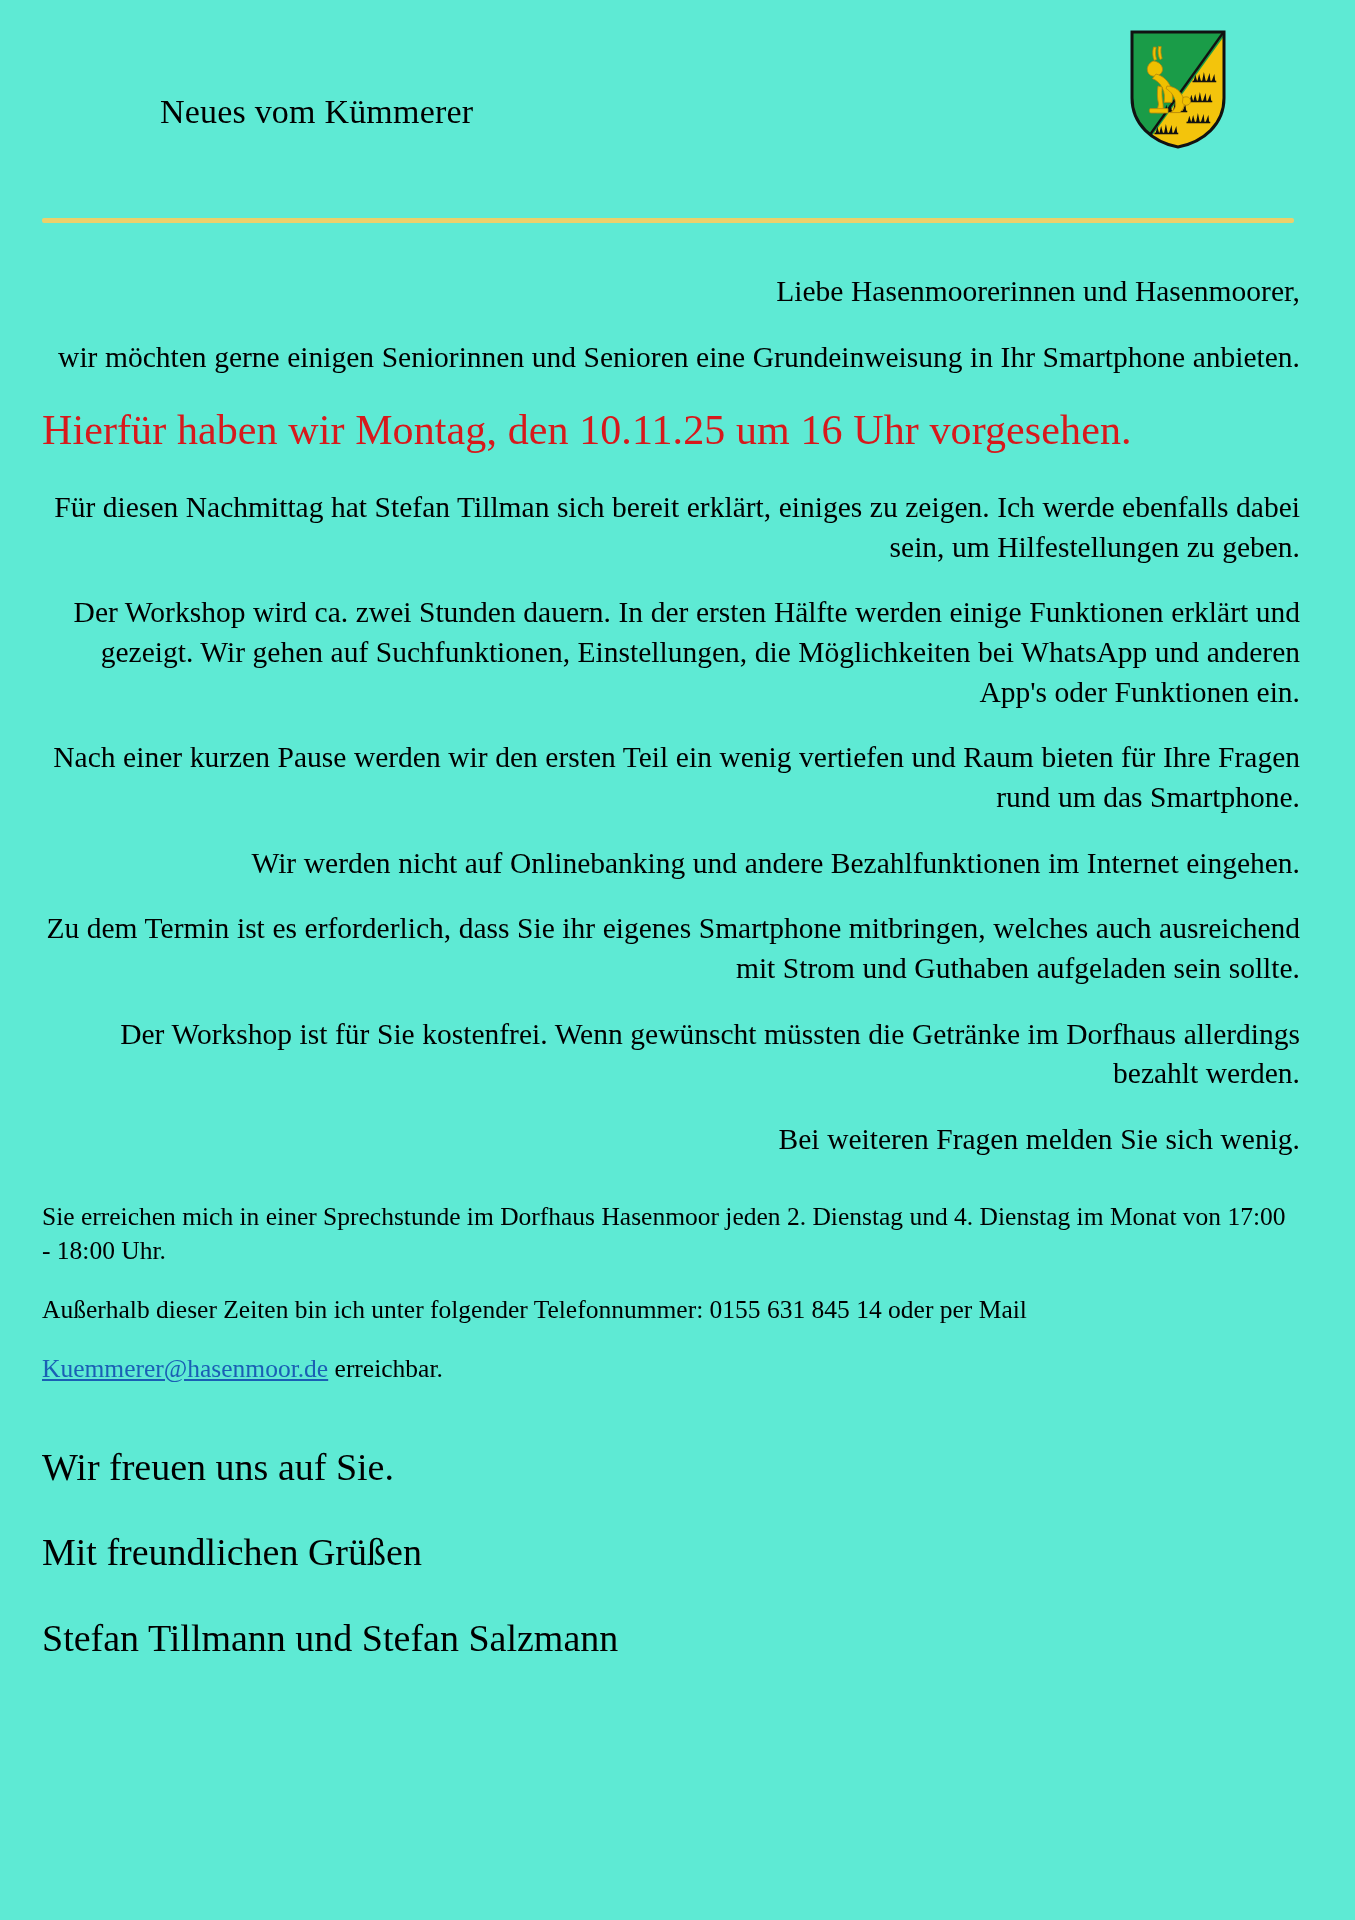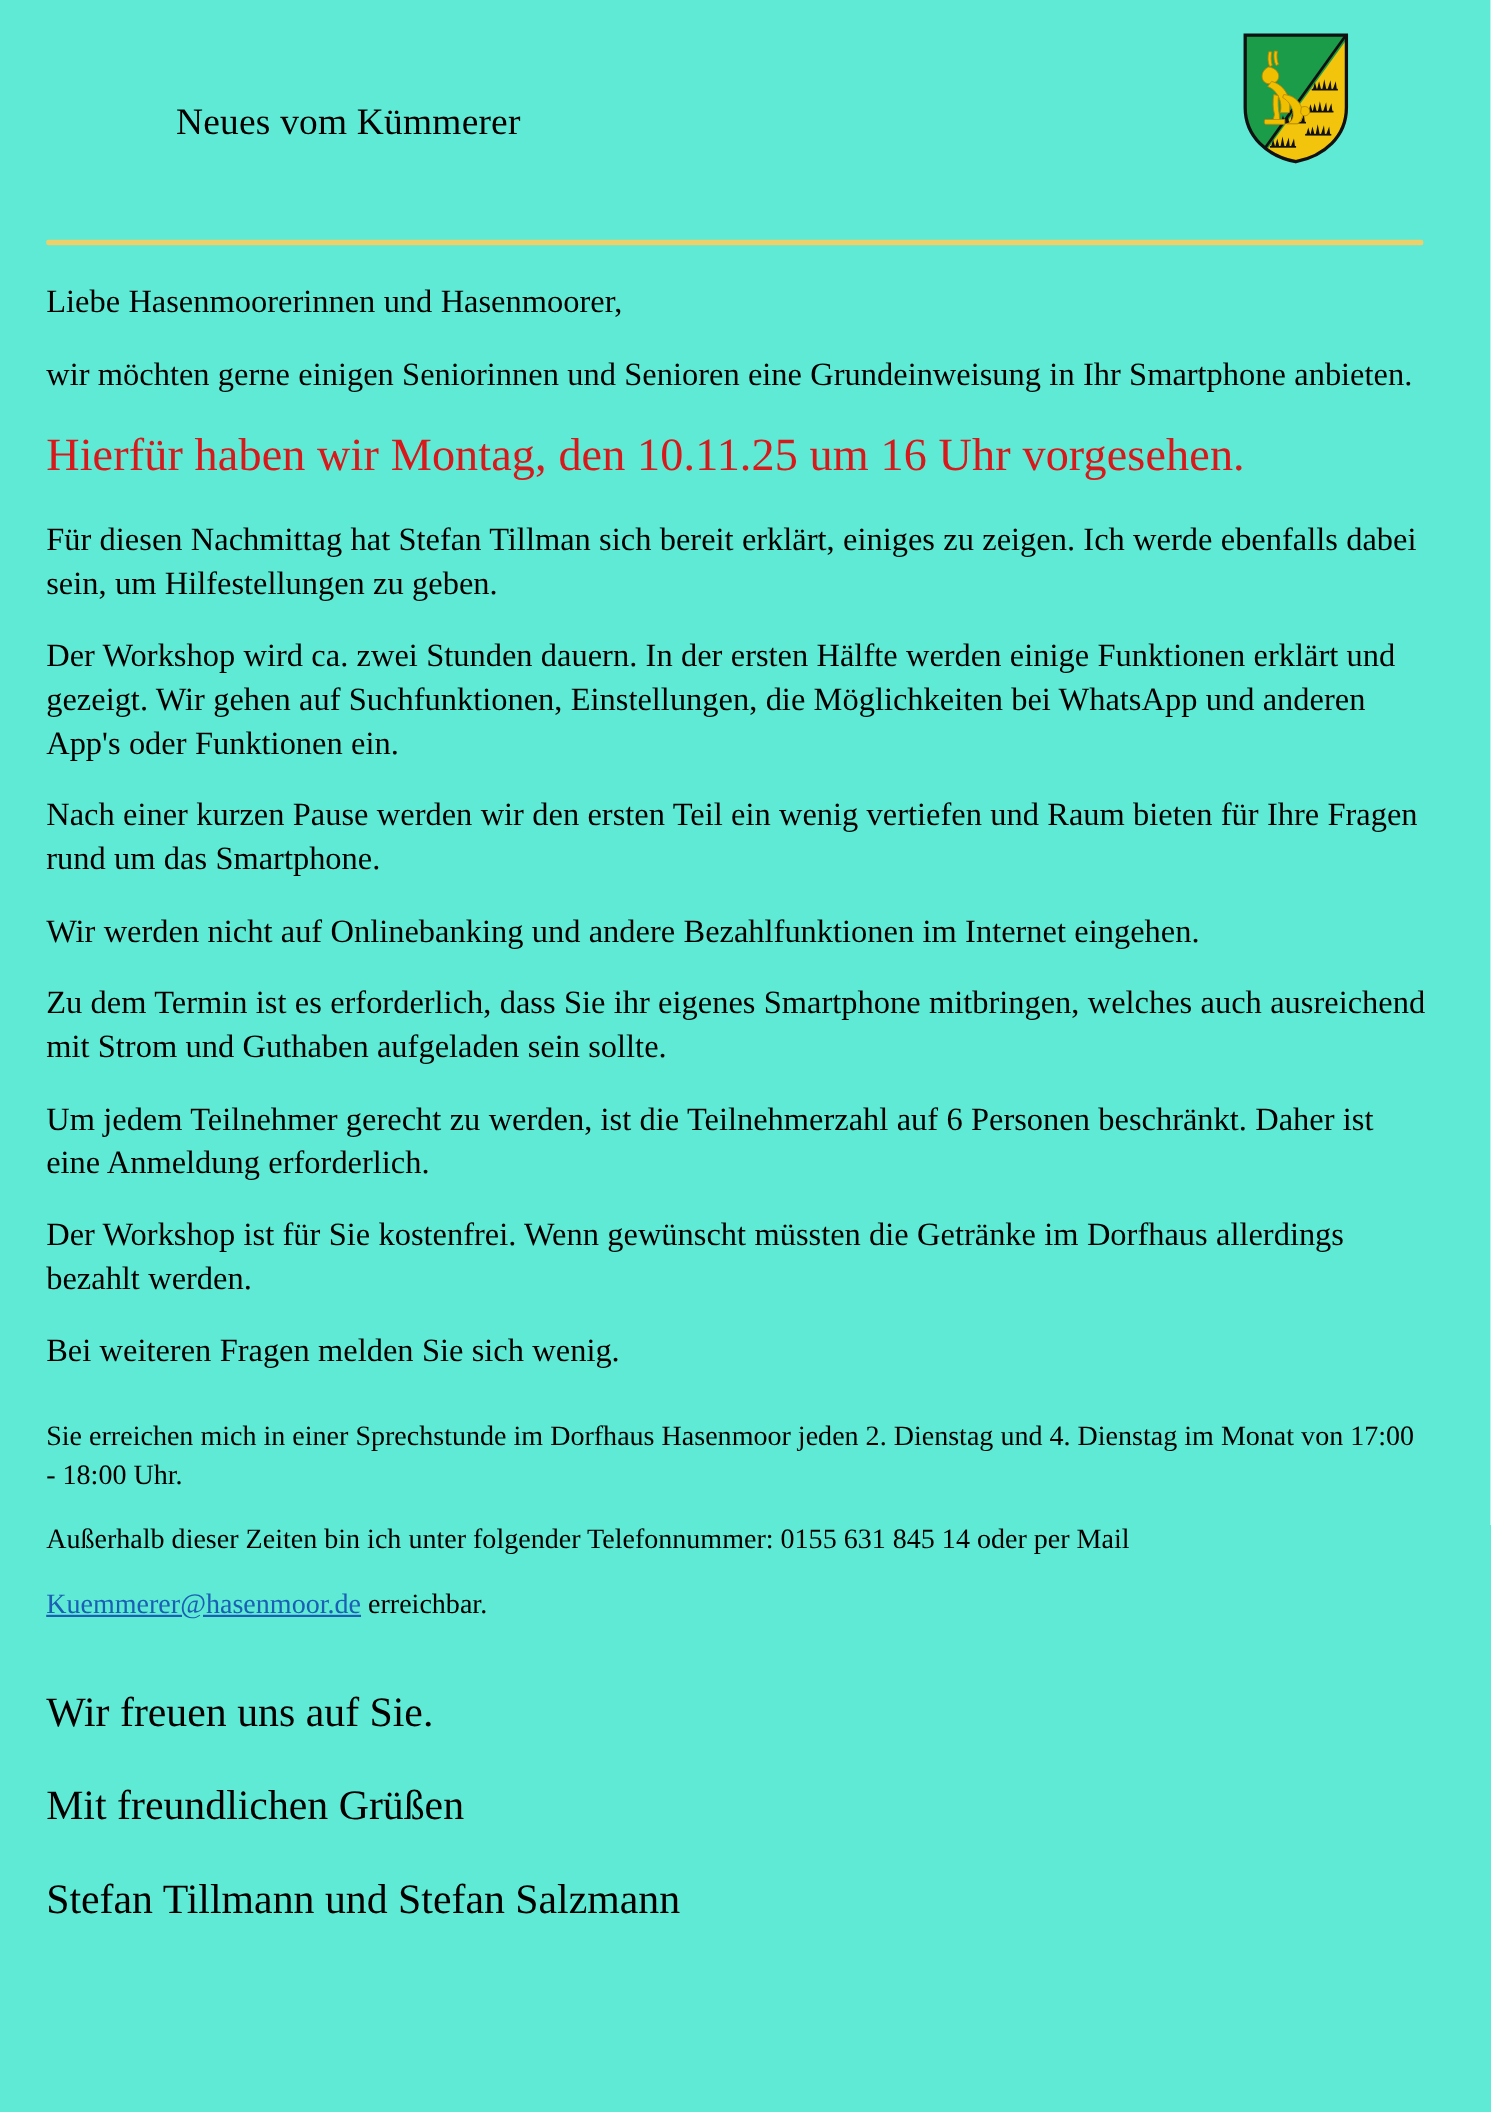--- a/index.html
+++ b/index.html
@@ -52,24 +52,24 @@
   }
 
   
   .body-wrap {
     position: absolute;
     left: 42px;
     top: 256px;
     width: 1258px;
   }
   p.para {
-    margin: 0 0 26px 0;
+    margin: 16px 0 26px 0;
     font-size: 29.5px;
     line-height: 1.345;
-    text-align: left;
+    text-align: right;
     word-spacing: 0.2px;
   }
   p.headline {
     margin: 18px 0 30px 0;
     font-size: 42px;
     line-height: 1.3;
     color: #d7191c;
     font-weight: 400;
     letter-spacing: 0.1px;
   }
@@ -177,21 +177,20 @@
     <p class="para">Für diesen Nachmittag hat Stefan Tillman sich bereit erklärt, einiges zu zeigen. Ich werde ebenfalls dabei sein, um Hilfestellungen zu geben.</p>
 
     <p class="para">Der Workshop wird ca. zwei Stunden dauern. In der ersten Hälfte werden einige Funktionen erklärt und gezeigt. Wir gehen auf Suchfunktionen, Einstellungen, die Möglichkeiten bei WhatsApp und anderen App's oder Funktionen ein.</p>
 
     <p class="para">Nach einer kurzen Pause werden wir den ersten Teil ein wenig vertiefen und Raum bieten für Ihre Fragen rund um das Smartphone.</p>
 
     <p class="para">Wir werden nicht auf Onlinebanking und andere Bezahlfunktionen im Internet eingehen.</p>
 
     <p class="para">Zu dem Termin ist es erforderlich, dass Sie ihr eigenes Smartphone mitbringen, welches auch ausreichend mit Strom und Guthaben aufgeladen sein sollte.</p>
 
-    <p class="para">Um jedem Teilnehmer gerecht zu werden, ist die Teilnehmerzahl auf 6 Personen beschränkt. Daher ist eine Anmeldung erforderlich.</p>
 
     <p class="para">Der Workshop ist für Sie kostenfrei. Wenn gewünscht müssten die Getränke im Dorfhaus allerdings bezahlt werden.</p>
 
     <p class="para">Bei weiteren Fragen melden Sie sich wenig.</p>
 
     <div class="small-block">
       <p class="small">Sie erreichen mich in einer Sprechstunde im Dorfhaus Hasenmoor jeden 2. Dienstag und 4. Dienstag im Monat von 17:00 - 18:00 Uhr.</p>
 
       <p class="small"><span>Außerhalb dieser Zeiten bin ich unter folgender Telefonnummer: </span><span>0155 631 845 14</span><span> oder per Mail</span></p>
 

